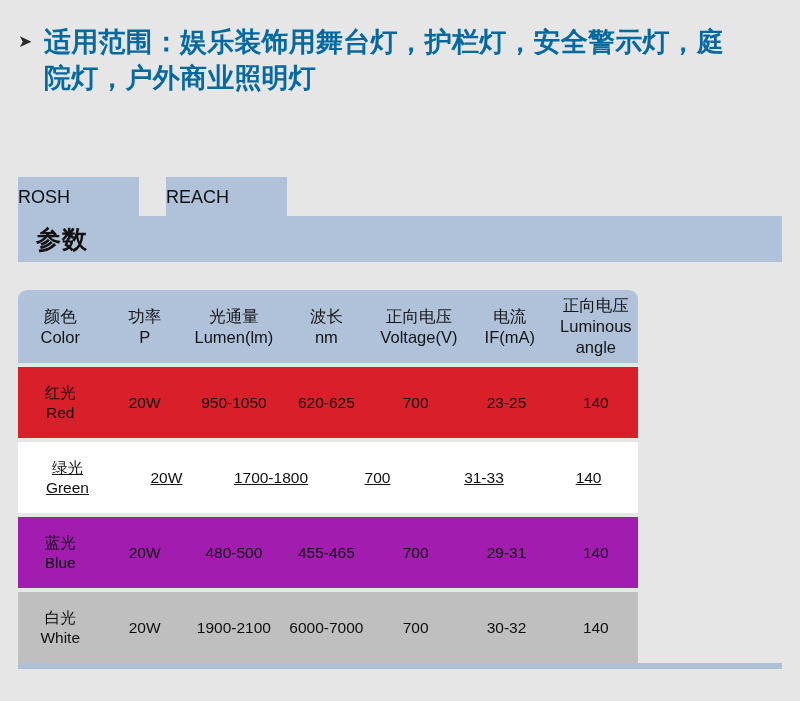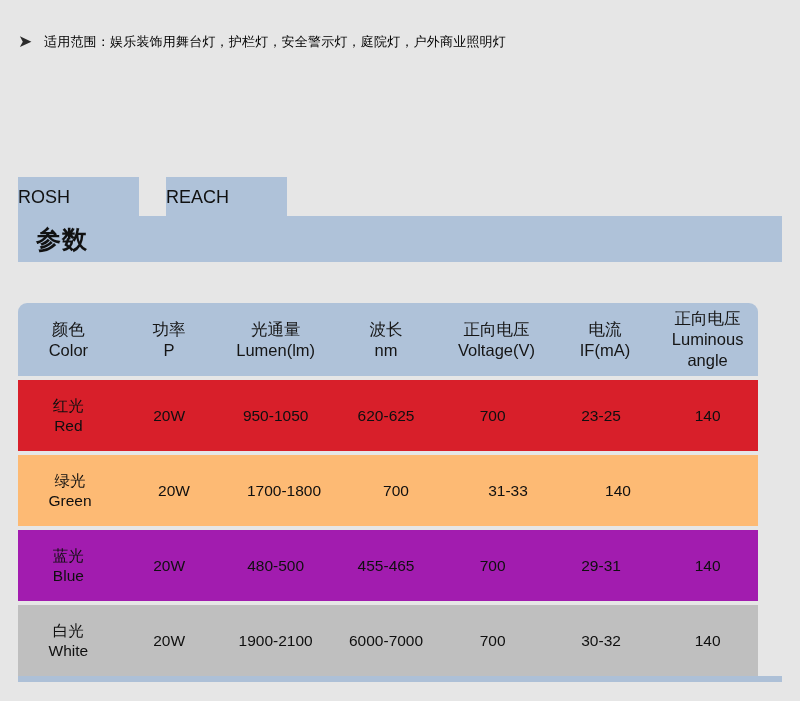--- a/index.html
+++ b/index.html
@@ -28,25 +28,26 @@
   .intro-marker {
     flex: 0 0 auto;
     font-size: 17px;
     line-height: 36px;
     color: #2b2b2b;
     width: 26px;
     text-align: left;
   }
   .intro-text {
     flex: 1 1 auto;
-    font-size: 13px;
+    font-size: 27px;
     line-height: 36px;
     letter-spacing: 0.2px;
-    color: #000000;
+    color: #0369a1;
     max-width: 700px;
+    font-weight: bold;
   }
 
   
   .badges {
     position: absolute;
     left: 18px;
     top: 177px;
     display: flex;
     gap: 27px;
   }
@@ -76,22 +77,22 @@
     font-weight: bold;
     color: #111;
     padding-left: 18px;
     letter-spacing: 1px;
   }
 
   
   .param-table {
     position: absolute;
     left: 18px;
-    top: 303px;
-    width: 740px;
+    top: 290px;
+    width: 620px;
   }
   .row {
     display: flex;
     width: 100%;
     align-items: stretch;
   }
   .row + .row {
     margin-top: 4px;
   }
   .cell {
@@ -122,21 +123,21 @@
     border-radius: 9px 9px 0 0;
   }
   .header-row .cell {
     font-size: 16.5px;
     line-height: 21px;
     color: #151515;
   }
 
   .data-row { height: 71px; }
   .row-red   { background: #d81f2a; }
-  .row-green { background: #fdba74; }
+  .row-green { background: #ffffff; text-decoration: underline; }
   .row-blue  { background: #a21caf; }
   .row-white { background: #bfbfbf; }
 
   .data-row .cell { color: #0f0f0f; }
   .data-row .cell.c0 { font-size: 15.5px; }
 
   .table-footer {
     height: 6px;
     width: 764px;
     background: #adc0d7;

